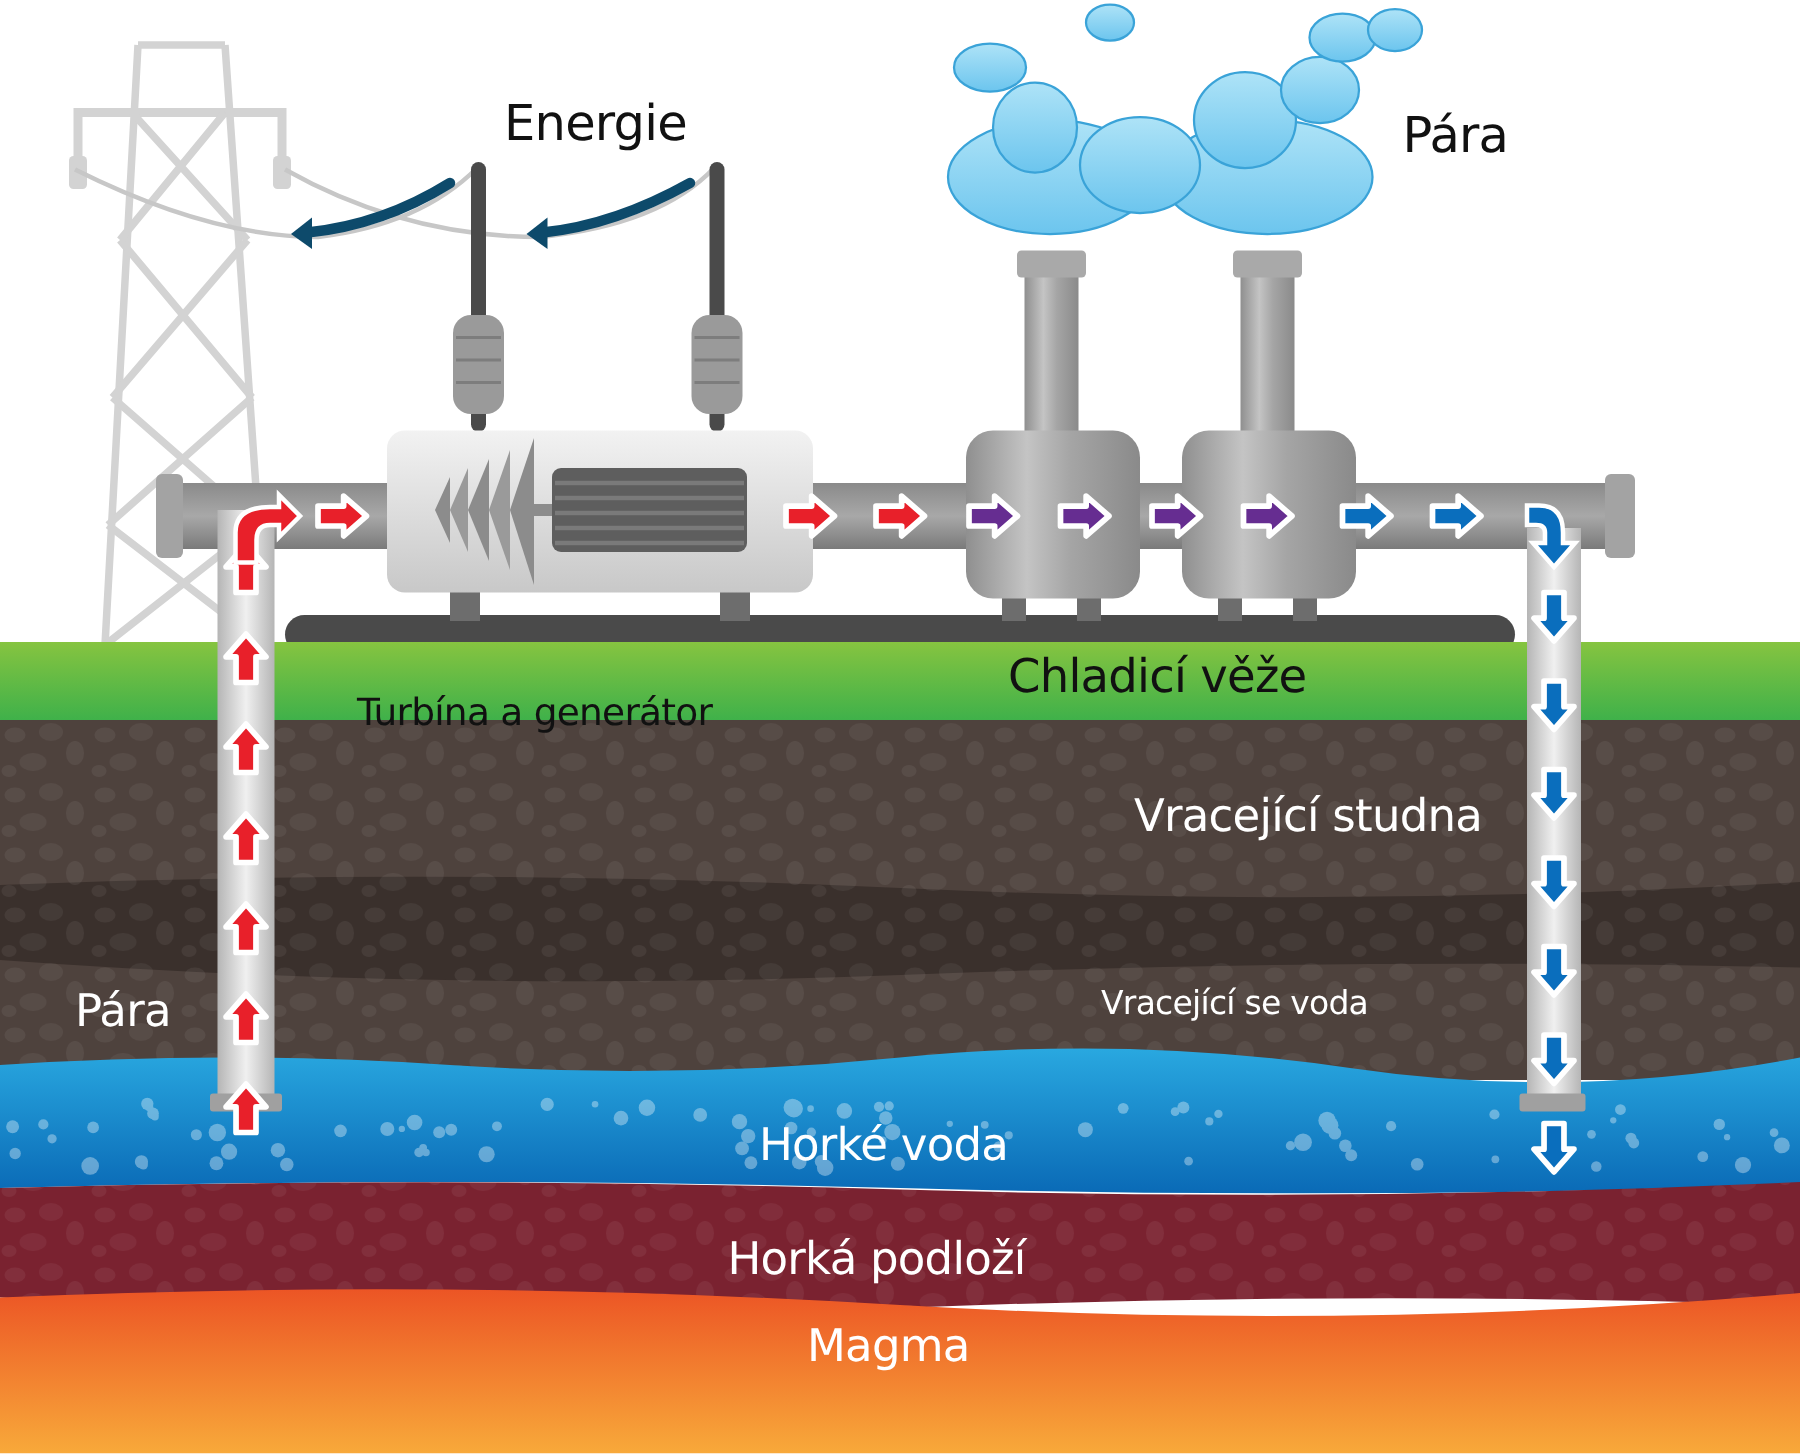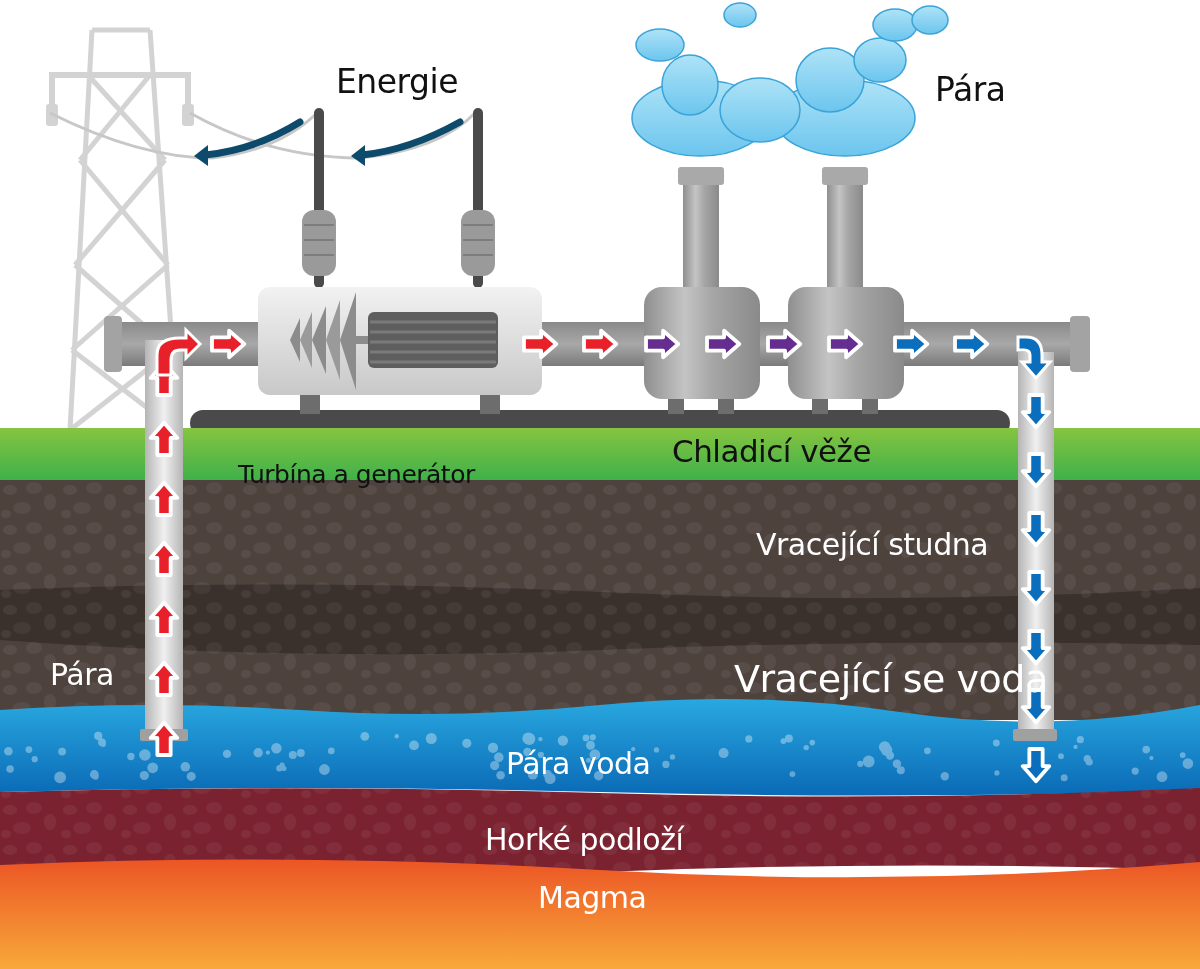--- a/index.html
+++ b/index.html
@@ -300,17 +300,17 @@
       <use href="#arrowR" fill="#0a6ebd" transform="translate(1036,690) rotate(90) scale(0.95)"></use>
       <use href="#arrowR" fill="#0a6ebd" transform="translate(1036,749) rotate(90) scale(0.95)"></use>
     </g>
 </svg>
 
 <div class="lbl dark" style="left:336px;top:62px;font-size:33px;">Energie</div>
 <div class="lbl dark" style="left:935px;top:70px;font-size:33px;">Pára</div>
 <div class="lbl dark" style="left:238px;top:419px;font-size:25px;margin-top:41px;">Turbína a generátor</div>
 <div class="lbl dark" style="left:672px;top:433px;font-size:31px;">Chladicí věže</div>
 <div class="lbl light" style="left:756px;top:527px;font-size:30px;">Vracející studna</div>
-<div class="lbl light" style="left:734px;top:657px;font-size:38px;text-align:center;">Vracející se voda</div>
+<div class="lbl light" style="left:734px;top:657px;font-size:22px;text-align:center;">Vracející se voda</div>
 <div class="lbl light" style="left:50px;top:657px;font-size:30px;">Pára</div>
-<div class="lbl light" style="left:506px;top:746px;font-size:30px;">Pára voda</div>
-<div class="lbl light" style="left:485px;top:822px;font-size:30px;">Horké podloží</div>
+<div class="lbl light" style="left:506px;top:746px;font-size:30px;">Horké voda</div>
+<div class="lbl light" style="left:485px;top:822px;font-size:30px;">Horká podloží</div>
 <div class="lbl light" style="left:538px;top:880px;font-size:30px;">Magma</div>
 
 </body></html>

